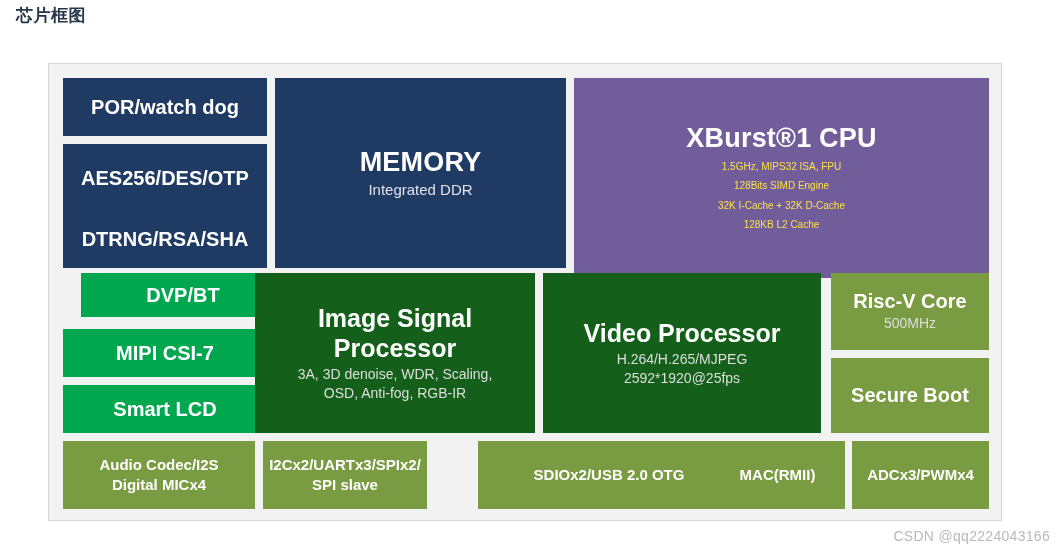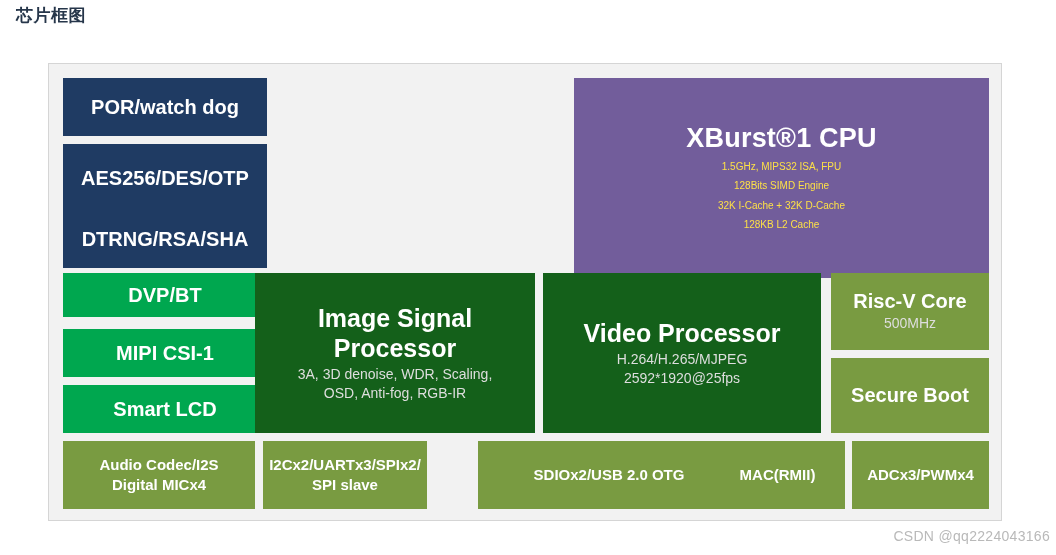--- a/index.html
+++ b/index.html
@@ -129,34 +129,38 @@
     <div class="block b-navy title-sm" style="left:14px; top:14px; width:204px; height:58px;">
       <span>POR/watch dog</span>
     </div>
     <div class="block b-navy title-sm" style="left:14px; top:80px; width:204px; height:68px;">
       <span>AES256/DES/OTP</span>
     </div>
     <div class="block b-navy title-sm" style="left:14px; top:146px; width:204px; height:58px;">
       <span>DTRNG/RSA/SHA</span>
     </div>
 
+    <div class="block b-navy" style="left:226px; top:14px; width:291px; height:190px;">
+      <span class="title-lg">MEMORY</span>
+      <span class="sub">Integrated DDR</span>
+    </div>
 
     <div class="block b-purple" style="left:525px; top:14px; width:415px; height:200px;">
       <span class="title-lg">XBurst®1 CPU</span>
       <span class="sub-cpu">1.5GHz, MIPS32 ISA, FPU</span>
       <span class="sub-cpu" style="margin-top:0">128Bits SIMD Engine</span>
       <span class="sub-cpu" style="margin-top:0">32K I-Cache + 32K D-Cache</span>
       <span class="sub-cpu" style="margin-top:0">128KB L2 Cache</span>
     </div>
 
-    <div class="block b-green title-sm" style="left:14px; top:209px; width:204px; height:44px;">
+    <div class="block b-green title-sm" style="left:32px; top:209px; width:204px; height:44px;">
       <span>DVP/BT</span>
     </div>
     <div class="block b-green title-sm" style="left:14px; top:265px; width:204px; height:48px;">
-      <span>MIPI CSI-1</span>
+      <span>MIPI CSI-7</span>
     </div>
     <div class="block b-green title-sm" style="left:14px; top:321px; width:204px; height:48px;">
       <span>Smart LCD</span>
     </div>
 
     <div class="block b-dgreen" style="left:206px; top:209px; width:280px; height:160px;">
       <span class="title-md">Image Signal</span>
       <span class="title-md">Processor</span>
       <span class="sub-dim">3A, 3D denoise, WDR, Scaling,</span>
       <span class="sub-dim" style="margin-top:0">OSD, Anti-fog, RGB-IR</span>

